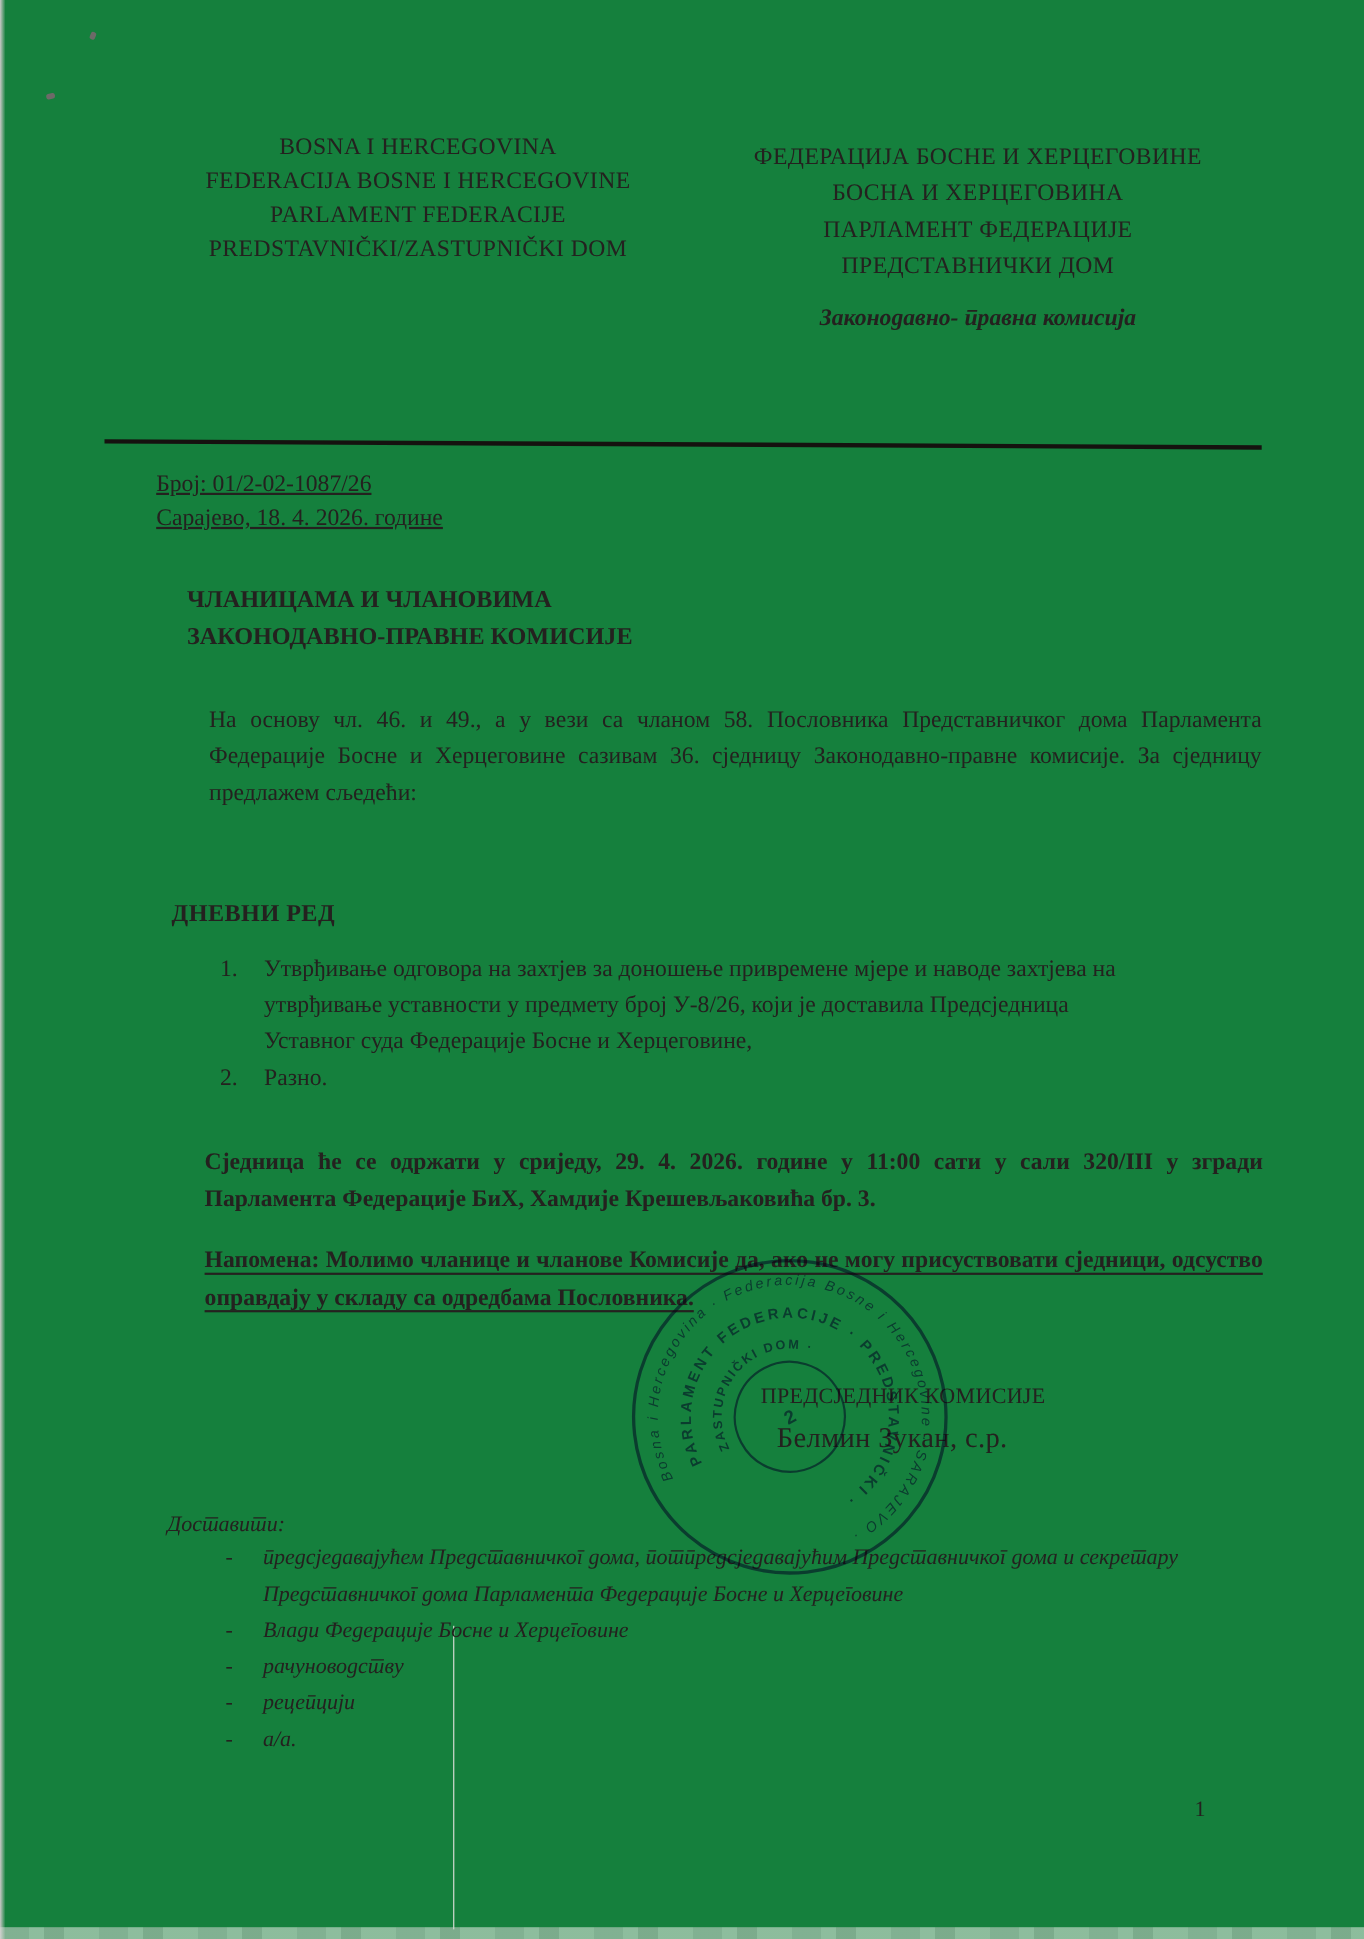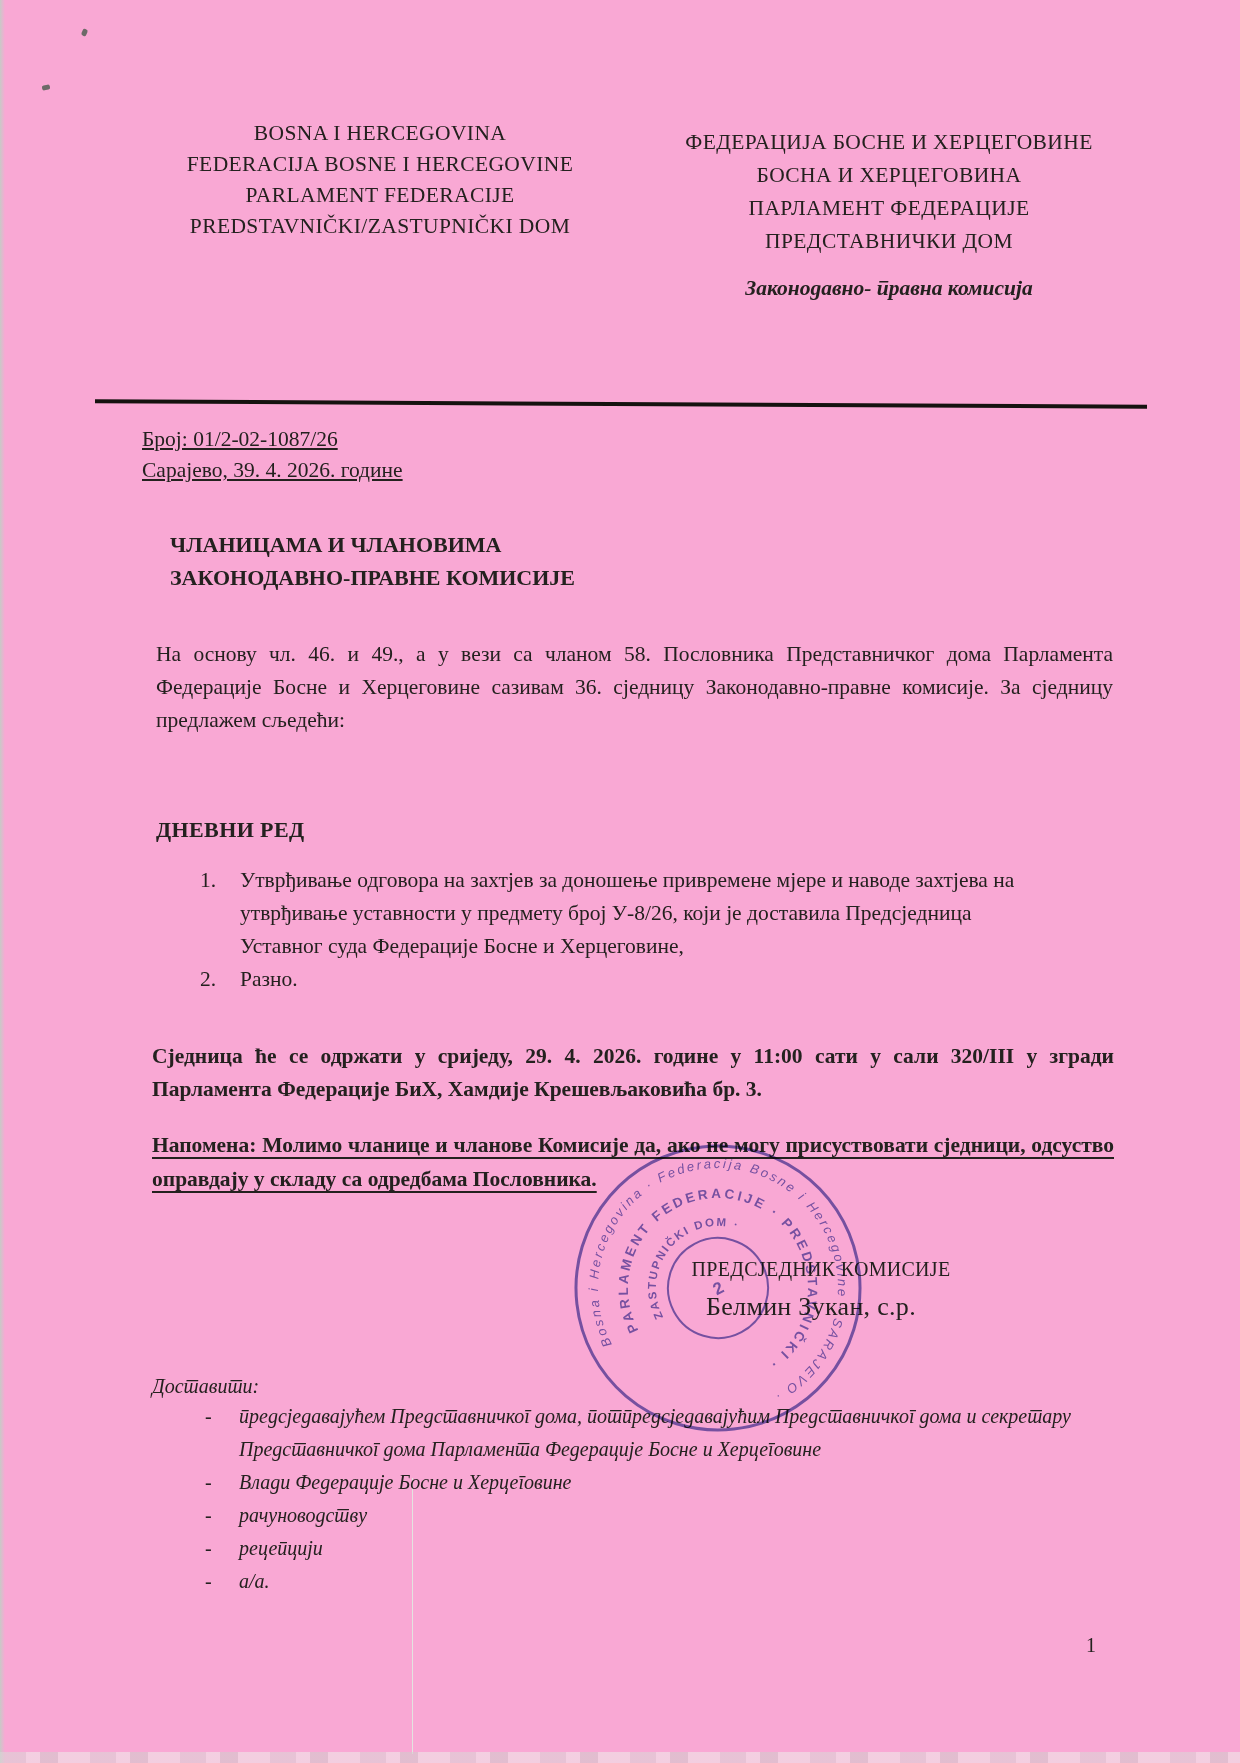--- a/index.html
+++ b/index.html
@@ -1,20 +1,20 @@
 <!DOCTYPE html>
 <html lang="sr"><head>
 <meta charset="utf-8">
 <style>
   html,body{margin:0;padding:0;background:#e8e8e6;}
   .page{
     position:relative;
     width:1240px;height:1763px;
     margin:0 auto;
-    background:#f9a8d4;
+    background:#15803d;
     overflow:hidden;
     font-family:"Liberation Serif","DejaVu Serif",serif;
     color:#24211f;
   }
   .abs{position:absolute;}
   
   .edge-left{left:0;top:0;width:5px;height:1763px;
     background:linear-gradient(to right,#c9c9c7,rgba(201,201,199,0));}
   .edge-bottom{left:0;top:1752px;width:1240px;height:11px;
     background:repeating-linear-gradient(to right,#d9d9d7 0 26px,#efefec 26px 40px,#cfcfcc 40px 58px,#eeeeea 58px 90px);
@@ -24,21 +24,21 @@
   .s1{left:82px;top:29px;width:5px;height:7px;transform:rotate(24deg);}
   .s2{left:42px;top:85px;width:8px;height:5px;transform:rotate(-12deg);}
   
   .hdr{line-height:31px;font-size:21.5px;text-align:center;letter-spacing:.4px;}
   .hdr-right{line-height:33px;}
   .subtitle{font-weight:700;font-style:italic;text-align:center;font-size:21.5px;line-height:33px;}
   .rule{background:#15120f;transform:rotate(.3deg);}
   .body-text{font-size:21.5px;line-height:33px;}
   .bold{font-weight:700;}
   .note-text{text-decoration:underline;text-decoration-thickness:2px;text-underline-offset:5px;}
-  .just{text-align:justify;}
+  .just{text-align:justify;margin-left:34px;}
   .agenda-title{font-weight:700;font-size:22px;text-align:left;letter-spacing:.4px;}
   .agenda-item{display:flex;align-items:flex-start;}
   .agenda-num{width:40px;flex:0 0 40px;}
   .dist{font-style:italic;font-size:20px;line-height:33px;}
   .dist-row{display:flex;align-items:flex-start;margin-left:53px;}
   .dist-marker{width:34px;flex:0 0 34px;}
   .sig{font-size:20px;text-align:center;letter-spacing:.3px;}
   .page-num{font-size:20px;}
   
   .stamp{mix-blend-mode:multiply;opacity:.82;}
@@ -73,21 +73,21 @@
   </div>
 
   <div class="abs subtitle" style="left:650px;top:272px;width:478px;">
     <div>Законодавно- правна комисија</div>
   </div>
 
   <div class="abs rule" style="left:95px;top:402px;width:1052px;height:4px;"></div>
 
   <div class="abs body-text" style="left:142px;top:424px;width:600px;line-height:31px;text-decoration:underline;">
     <div>Број: 01/2-02-1087/26</div>
-    <div>Сарајево, 39. 4. 2026. године</div>
+    <div>Сарајево, 18. 4. 2026. године</div>
   </div>
 
   <div class="abs body-text bold" style="left:158px;top:528px;width:700px;font-size:22px;margin-left:12px;">
     <div>ЧЛАНИЦАМА И ЧЛАНОВИМА</div>
     <div>ЗАКОНОДАВНО-ПРАВНЕ КОМИСИЈЕ</div>
   </div>
 
   <div class="abs body-text just" style="left:156px;top:638px;width:957px;">На основу чл. 46. и 49., а у вези са чланом 58.  Пословника Представничког дома Парламента Федерације Босне и Херцеговине сазивам 36. сједницу Законодавно-правне комисије. За сједницу предлажем сљедећи:</div>
 
   <div class="abs agenda-title" style="left:156px;top:817px;width:930px;">ДНЕВНИ РЕД</div>

